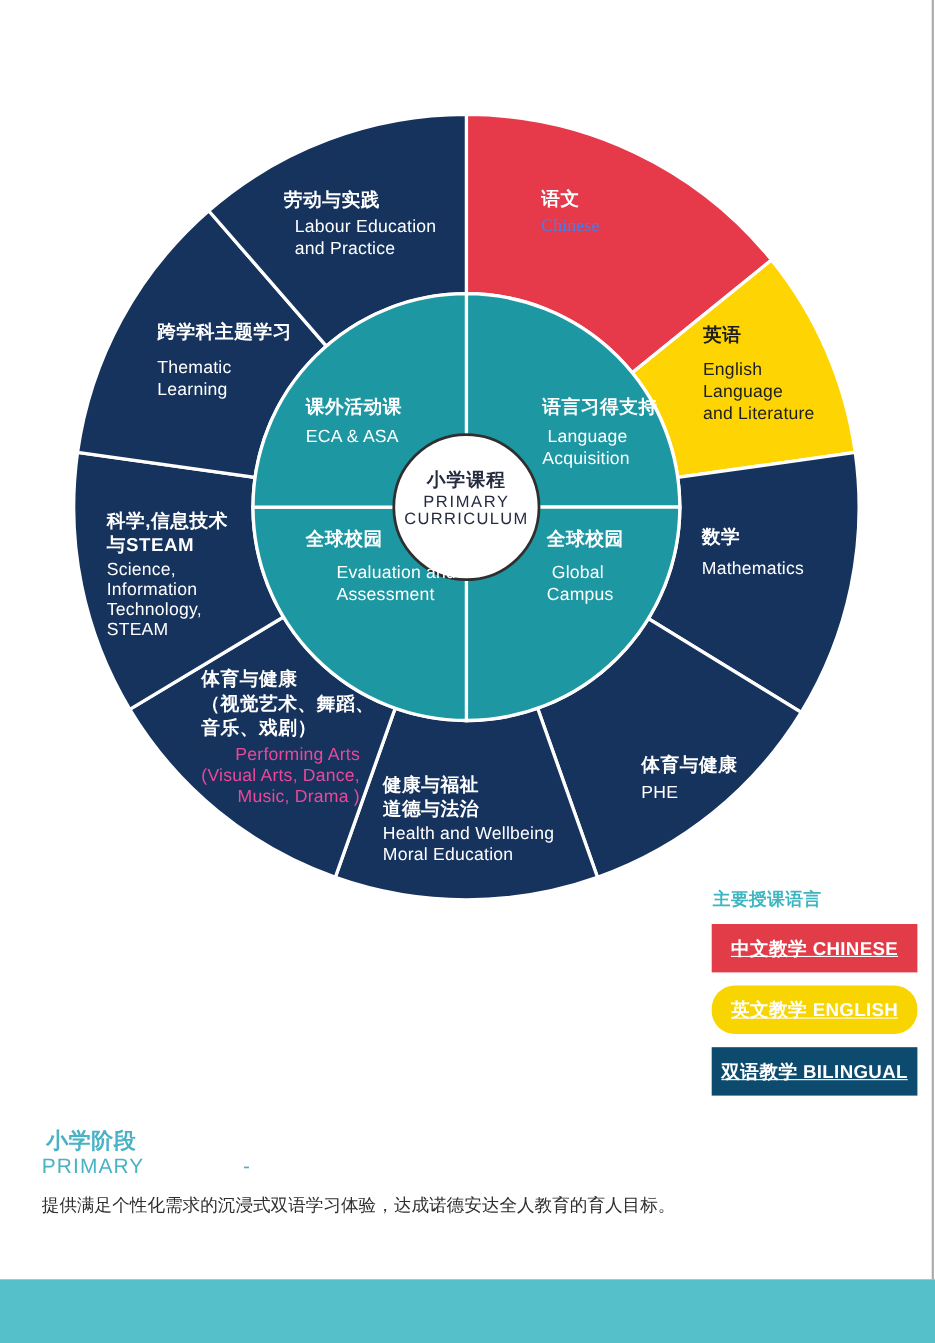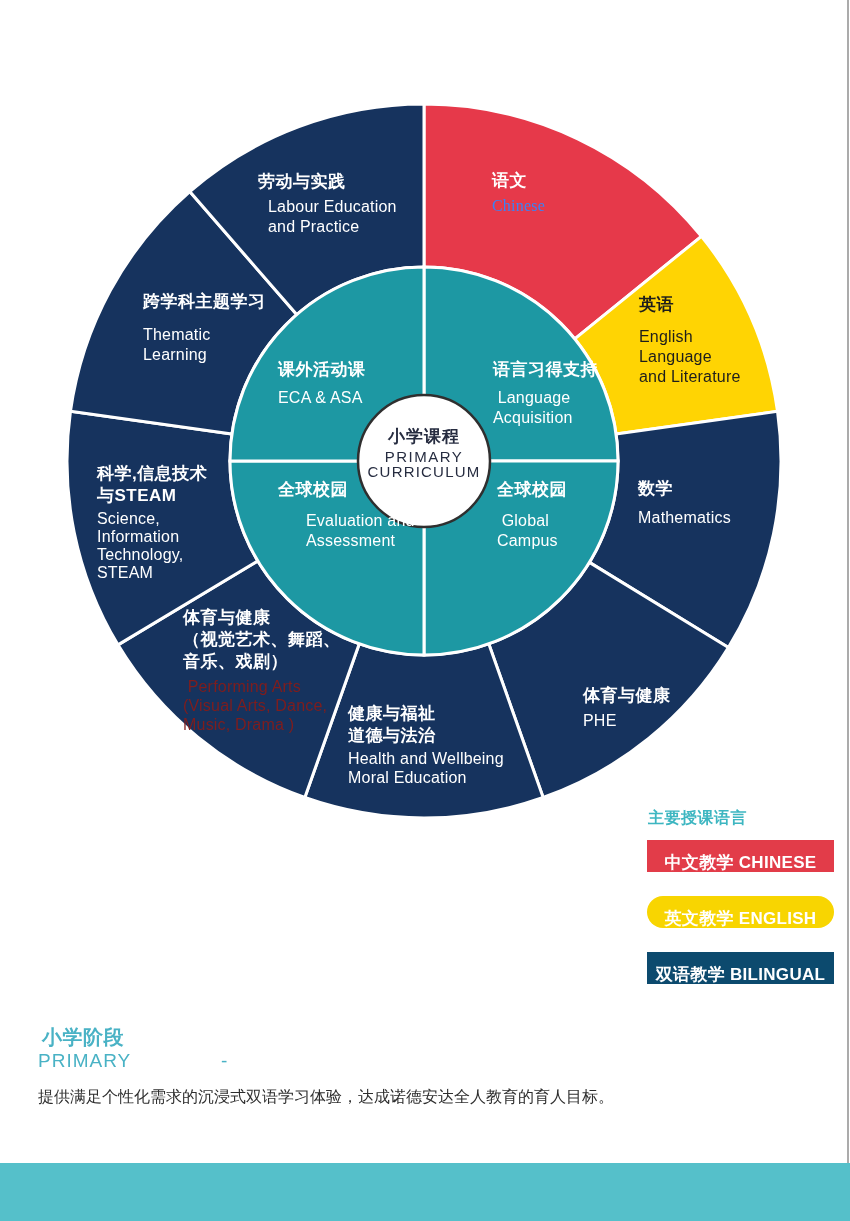--- a/index.html
+++ b/index.html
@@ -10,22 +10,22 @@
   #wheel-svg{position:absolute;left:0;top:0;}
   #wheel-labels{position:absolute;left:0;top:0;width:850px;height:1020px;}
   .wlabel{position:absolute;white-space:pre;}
   .wlabel.zh{font-size:17px;font-weight:600;letter-spacing:.5px;}
   .wlabel.en{font-size:16px;font-weight:500;letter-spacing:.2px;}
   .hub-line{position:absolute;left:324px;width:200px;text-align:center;color:#262c40;}
   .hub-zh{top:425px;font-size:17px;font-weight:700;letter-spacing:1px;}
   .hub-en1{top:448px;font-size:15px;letter-spacing:1.5px;font-weight:500;}
   .hub-en2{top:463px;font-size:15px;letter-spacing:1.2px;font-weight:500;}
   .legend-title{position:absolute;left:648px;top:808px;font-size:16px;font-weight:700;letter-spacing:.5px;}
-  .legend-box{position:absolute;left:647px;width:187px;height:32px;text-align:center;
-    font-size:17px;font-weight:600;letter-spacing:.3px;line-height:46px;}
+  .legend-box{position:absolute;left:647px;width:187px;height:44px;text-align:center;
+    font-size:17px;font-weight:600;letter-spacing:.3px;line-height:46px;text-decoration:underline;}
   .footer-zh{position:absolute;left:42px;top:1024px;font-size:20px;font-weight:700;letter-spacing:.5px;}
   .footer-en{position:absolute;left:38px;top:1050px;font-size:19px;font-weight:500;letter-spacing:1px;}
   .footer-dash{position:absolute;left:221px;top:1050px;font-size:19px;font-weight:500;}
   .footer-par{position:absolute;left:38px;top:1086px;font-size:16px;line-height:22px;color:#2e2e2e;}
   .bottom-bar{position:absolute;left:0;top:1163px;width:850px;height:58px;}
   .right-edge{position:absolute;left:847px;top:0;width:2px;height:1163px;}
 </style>
 </head>
 <body>
 
@@ -56,21 +56,21 @@
       <div class="wlabel en" style="left: 492px; top: 196px; line-height: 20px; color: #3b82f6; font-family: Liberation Serif, serif;"><div>Chinese</div></div>
       <div class="wlabel zh" style="left: 639px; top: 294px; line-height: 22px; color: rgb(30, 30, 28);"><div>英语</div></div>
       <div class="wlabel en" style="left: 639px; top: 327px; line-height: 20px; color: rgb(30, 30, 28);"><div>English</div><div>Language</div><div>and Literature</div></div>
       <div class="wlabel zh" style="left: 638px; top: 478px; line-height: 22px; color: rgb(255, 255, 255);"><div>数学</div></div>
       <div class="wlabel en" style="left: 638px; top: 508px; line-height: 20px; color: rgb(255, 255, 255);"><div>Mathematics</div></div>
       <div class="wlabel zh" style="left: 583px; top: 685px; line-height: 22px; color: rgb(255, 255, 255);"><div>体育与健康</div></div>
       <div class="wlabel en" style="left: 583px; top: 711px; line-height: 20px; color: rgb(255, 255, 255);"><div>PHE</div></div>
       <div class="wlabel zh" style="left: 348px; top: 703px; line-height: 22px; color: rgb(255, 255, 255);"><div>健康与福祉</div><div>道德与法治</div></div>
       <div class="wlabel en" style="left: 348px; top: 749px; line-height: 19px; color: rgb(255, 255, 255);"><div>Health and Wellbeing</div><div>Moral Education</div></div>
       <div class="wlabel zh" style="left: 183px; top: 607px; line-height: 22px; color: rgb(255, 255, 255);"><div>体育与健康</div><div>（视觉艺术、舞蹈、</div><div>音乐、戏剧）</div></div>
-      <div class="wlabel en" style="left: 183px; top: 677px; line-height: 19px; color: #7f1d1d;"><div>&nbsp;Performing Arts</div><div>(Visual Arts, Dance,</div><div>Music, Drama )</div></div>
+      <div class="wlabel en" style="left: 183px; top: 677px; line-height: 19px; color: #ec4899; text-align: right;"><div>&nbsp;Performing Arts</div><div>(Visual Arts, Dance,</div><div>Music, Drama )</div></div>
       <div class="wlabel zh" style="left: 97px; top: 463px; line-height: 22px; color: rgb(255, 255, 255);"><div>科学,信息技术</div><div>与STEAM</div></div>
       <div class="wlabel en" style="left: 97px; top: 510px; line-height: 18px; color: rgb(255, 255, 255);"><div>Science,</div><div>Information</div><div>Technology,</div><div>STEAM</div></div>
       <div class="wlabel zh" style="left: 143px; top: 291px; line-height: 22px; color: rgb(255, 255, 255);"><div>跨学科主题学习</div></div>
       <div class="wlabel en" style="left: 143px; top: 325px; line-height: 20px; color: rgb(255, 255, 255);"><div>Thematic</div><div>Learning</div></div>
       <div class="wlabel zh" style="left: 258px; top: 171px; line-height: 22px; color: rgb(255, 255, 255);"><div>劳动与实践</div></div>
       <div class="wlabel en" style="left: 268px; top: 197px; line-height: 20px; color: rgb(255, 255, 255);"><div>Labour Education</div><div>and Practice</div></div>
       <div class="wlabel zh" style="left: 493px; top: 359px; line-height: 22px; color: rgb(255, 255, 255);"><div>语言习得支持</div></div>
       <div class="wlabel en" style="left: 493px; top: 388px; line-height: 20px; color: rgb(255, 255, 255);"><div>&nbsp;Language</div><div>Acquisition</div></div>
       <div class="wlabel zh" style="left: 497px; top: 479px; line-height: 22px; color: rgb(255, 255, 255);"><div>全球校园</div></div>
       <div class="wlabel en" style="left: 497px; top: 511px; line-height: 20px; color: rgb(255, 255, 255);"><div>&nbsp;Global</div><div>Campus</div></div>

